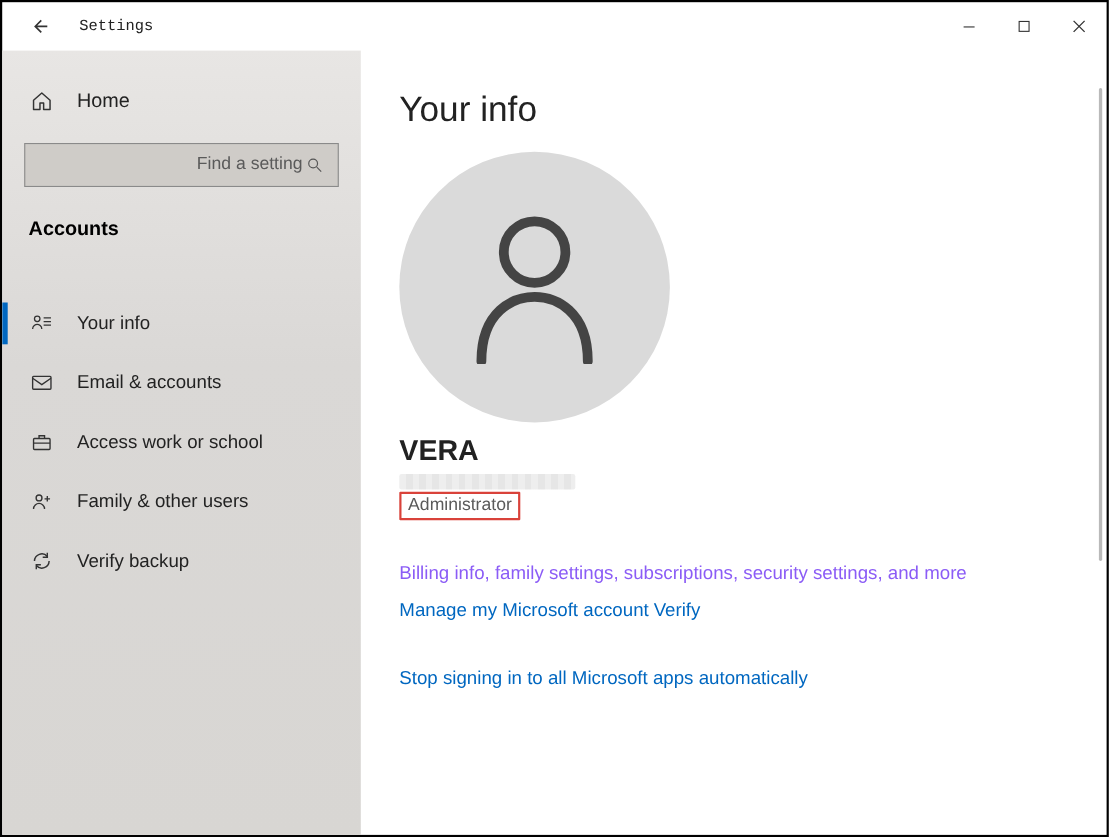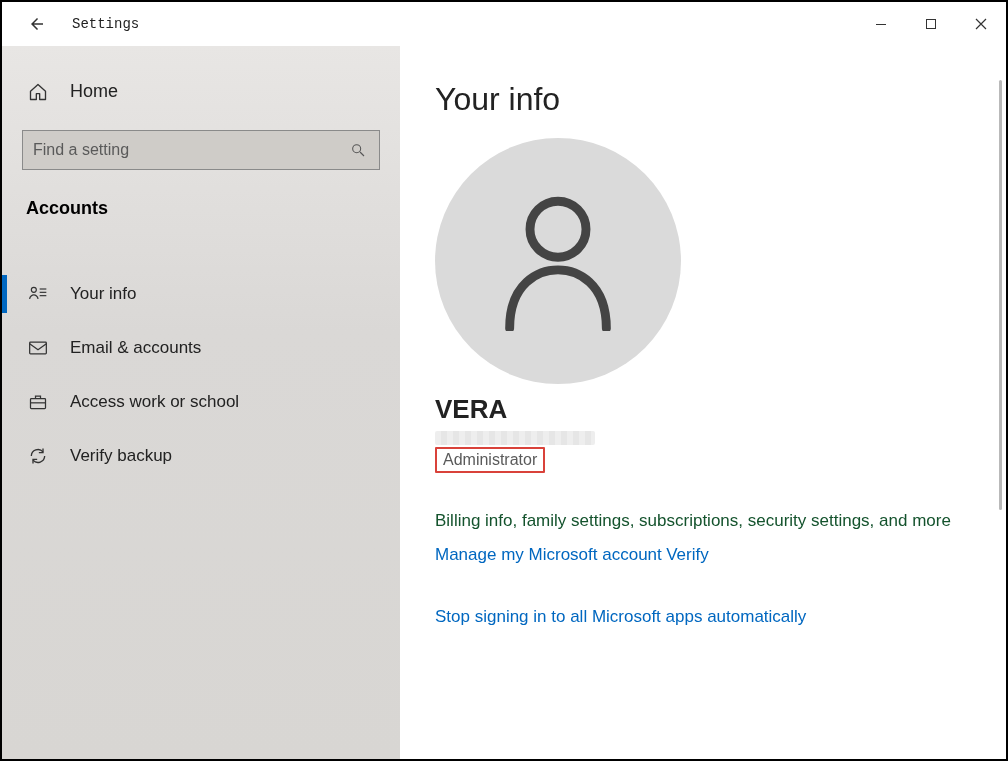--- a/index.html
+++ b/index.html
@@ -51,21 +51,21 @@
       align-items: center;
       justify-content: center;
       cursor: pointer;
     }
     .content {
       flex: 1;
       display: flex;
       min-height: 0;
     }
     .sidebar {
-      width: 398px;
+      width: 326px;
       background: #e3e1df;
       background: linear-gradient(to bottom, #e8e6e4 0%, #dad8d6 40%, #d8d6d3 100%);
       padding: 0 20px;
       display: flex;
       flex-direction: column;
     }
     .home-row {
       display: flex;
       align-items: center;
       gap: 22px;
@@ -82,20 +82,21 @@
       padding: 0 10px;
       margin-top: 8px;
     }
     .search-input {
       flex: 1;
       border: none;
       background: transparent;
       font-size: 16px;
       color: #b91c1c;
       outline: none;
+      text-align: right;
     }
     .search-input::placeholder { color: #5a5a5a; }
     .search-ico {
       width: 22px;
       display: flex;
       justify-content: center;
     }
     .section-title {
       font-size: 18px;
       font-weight: 700;
@@ -174,21 +175,21 @@
       display: inline-block;
       border: 2px solid #d9423a;
       color: #5a5a5a;
       font-size: 16px;
       padding: 2px 6px;
       margin-top: 2px;
       border-radius: 1px;
     }
     .desc {
       font-size: 17px;
-      color: #14532d;
+      color: #8b5cf6;
       margin-top: 38px;
     }
     .link {
       color: #0067c0;
       font-size: 17px;
       margin-top: 14px;
       cursor: pointer;
       display: inline-block;
     }
     .desc2 {
@@ -302,20 +303,31 @@
               <rect x="3" y="8" width="18" height="12" rx="1" fill="none" stroke="#333" stroke-width="1.5"></rect>
               <path d="M9 8V5h6v3" fill="none" stroke="#333" stroke-width="1.5"></path>
               <line x1="3" y1="13" x2="21" y2="13" stroke="#333" stroke-width="1.5"></line>
             </svg>
         </span>
         <span>Access work or school</span>
       </div>
       <div class="nav-item">
         <span class="nav-ico">
           <svg width="20" height="20" viewBox="0 0 24 24">
+              <circle cx="9" cy="8" r="3.2" fill="none" stroke="#333" stroke-width="1.5"></circle>
+              <path d="M3 20c0-3.5 3-6 6-6s6 2.5 6 6" fill="none" stroke="#333" stroke-width="1.5"></path>
+              <line x1="18" y1="6" x2="18" y2="12" stroke="#333" stroke-width="1.5"></line>
+              <line x1="15" y1="9" x2="21" y2="9" stroke="#333" stroke-width="1.5"></line>
+            </svg>
+        </span>
+        <span>Family &amp; other users</span>
+      </div>
+      <div class="nav-item">
+        <span class="nav-ico">
+          <svg width="20" height="20" viewBox="0 0 24 24">
               <path d="M4 12a8 8 0 0 1 14-5" fill="none" stroke="#333" stroke-width="1.6"></path>
               <path d="M20 12a8 8 0 0 1-14 5" fill="none" stroke="#333" stroke-width="1.6"></path>
               <path d="M18 3v5h-5M6 21v-5h5" fill="none" stroke="#333" stroke-width="1.6"></path>
             </svg>
         </span>
         <span>Verify backup</span>
       </div>
     </div>
   </div>
 

